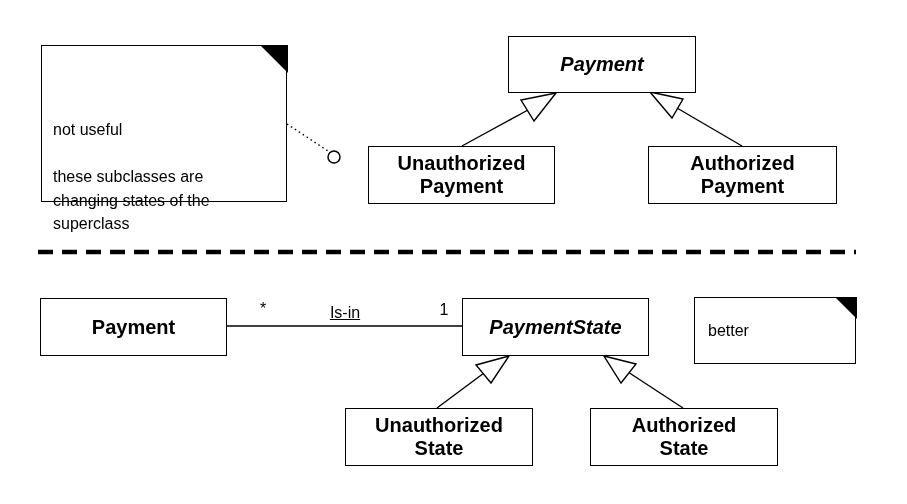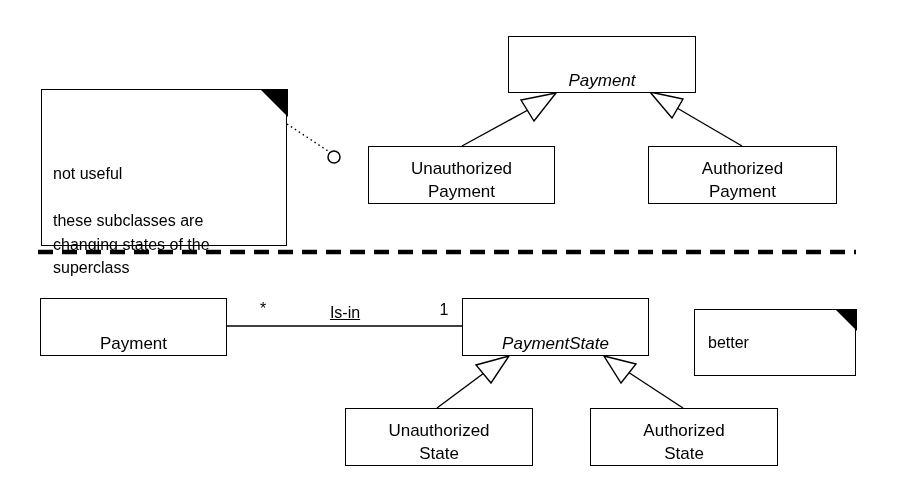--- a/index.html
+++ b/index.html
@@ -16,24 +16,25 @@
   svg.wires line.divider { stroke-width:4.5; }
   svg.wires line.dotted { stroke-width:1.4; }
   svg.wires polygon { fill:#ffffff; stroke:#000; stroke-width:1.4; }
   svg.wires circle { fill:#ffffff; stroke:#000; stroke-width:1.5; }
 
   .uml-class {
     position:absolute;
     box-sizing:border-box;
     background:#ffffff;
     border:1.5px solid #000;
-    display:flex; align-items:flex-end; justify-content:center;
+    display:flex; align-items:center; justify-content:center;
     text-align:center;
-    font-size:17px; line-height:23px;
+    font-size:20px; line-height:23px;
     white-space:pre-line;
+    font-weight:bold;
   }
   .italic { font-style:italic; }
 
   .uml-note {
     position:absolute;
     box-sizing:border-box;
     background:#ffffff;
     border:1.5px solid #000;
     font-size:16px; line-height:23.5px;
     white-space:pre-line;
@@ -71,21 +72,21 @@
     <line class="divider" x1="38" y1="252" x2="856" y2="252" stroke-dasharray="15 9"></line>
 
     <line x1="227" y1="326" x2="462" y2="326"></line>
 
     <line x1="437" y1="408" x2="484" y2="373"></line>
     <polygon points="509,356 476,365 491,383"></polygon>
     <line x1="683" y1="408" x2="628" y2="372"></line>
     <polygon points="604,356 636,364 621,383"></polygon>
   </svg>
 
-  <div class="uml-note" style="left:41px; top:45px; width:246px; height:157px; padding:25px 10px 0 11px;margin-top:44px;">
+  <div class="uml-note" style="left:41px; top:45px; width:246px; height:157px; padding:25px 10px 0 11px;">
     <span class="fold" style="border-top-width:28px; border-left-width:28px;"></span>
     <span class="note-body">not useful
 
 these subclasses are
 changing states of the
 superclass</span>
   </div>
 
   <div class="uml-class italic" style="left:508px; top:36px; width:188px; height:57px;">
     <span>Payment</span>
@@ -106,21 +107,21 @@
   </div>
 
   <div class="assoc-label" style="left:253px; top:301px; width:20px;">*</div>
   <div class="assoc-label" style="left:325px; top:305px; width:40px;text-decoration:underline;">Is-in</div>
   <div class="assoc-label" style="left:434px; top:302px; width:20px;">1</div>
 
   <div class="uml-class italic" style="left:462px; top:298px; width:187px; height:58px;">
     <span>PaymentState</span>
   </div>
 
-  <div class="uml-note" style="left:694px; top:297px; width:162px; height:67px; display:flex; align-items:center; padding:0 10px 0 13px;margin-top:12px;">
+  <div class="uml-note" style="left:694px; top:297px; width:162px; height:67px; display:flex; align-items:center; padding:0 10px 0 13px;">
     <span class="fold" style="border-top-width:22px; border-left-width:22px;"></span>
     <span class="note-body">better</span>
   </div>
 
   <div class="uml-class" style="left:345px; top:408px; width:188px; height:58px;">
     <span>Unauthorized
 State</span>
   </div>
 
   <div class="uml-class" style="left:590px; top:408px; width:188px; height:58px;">

